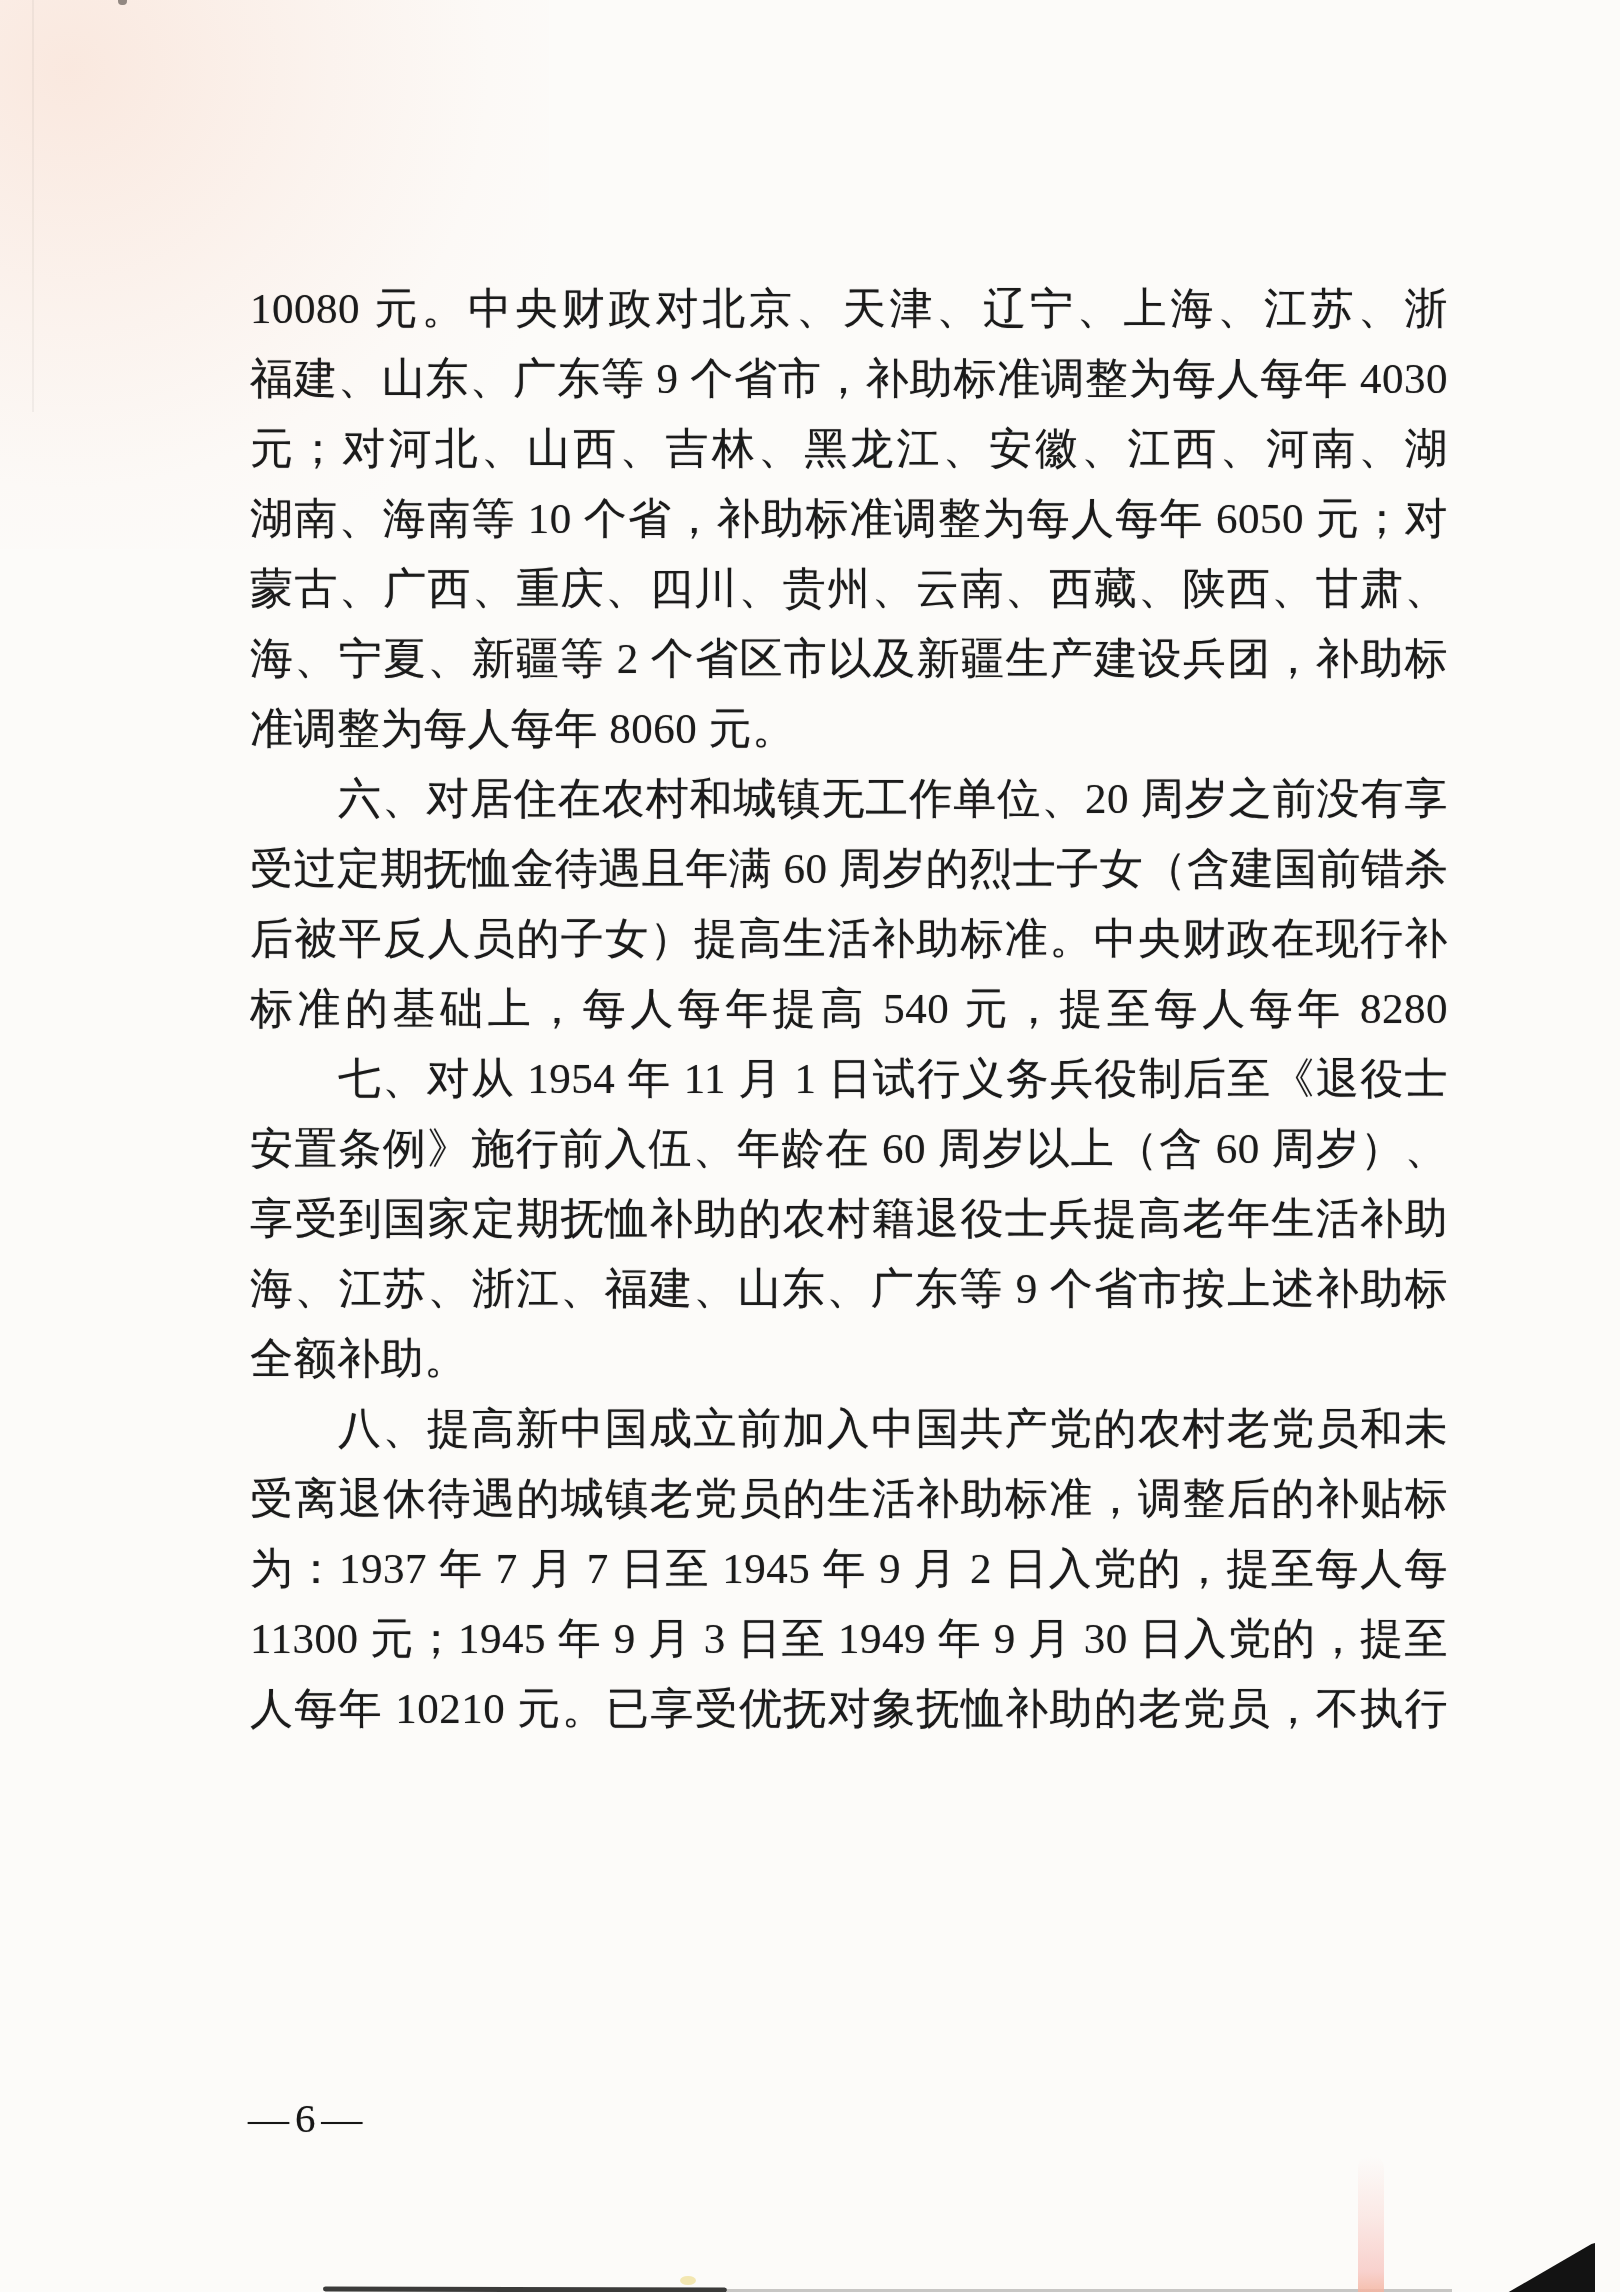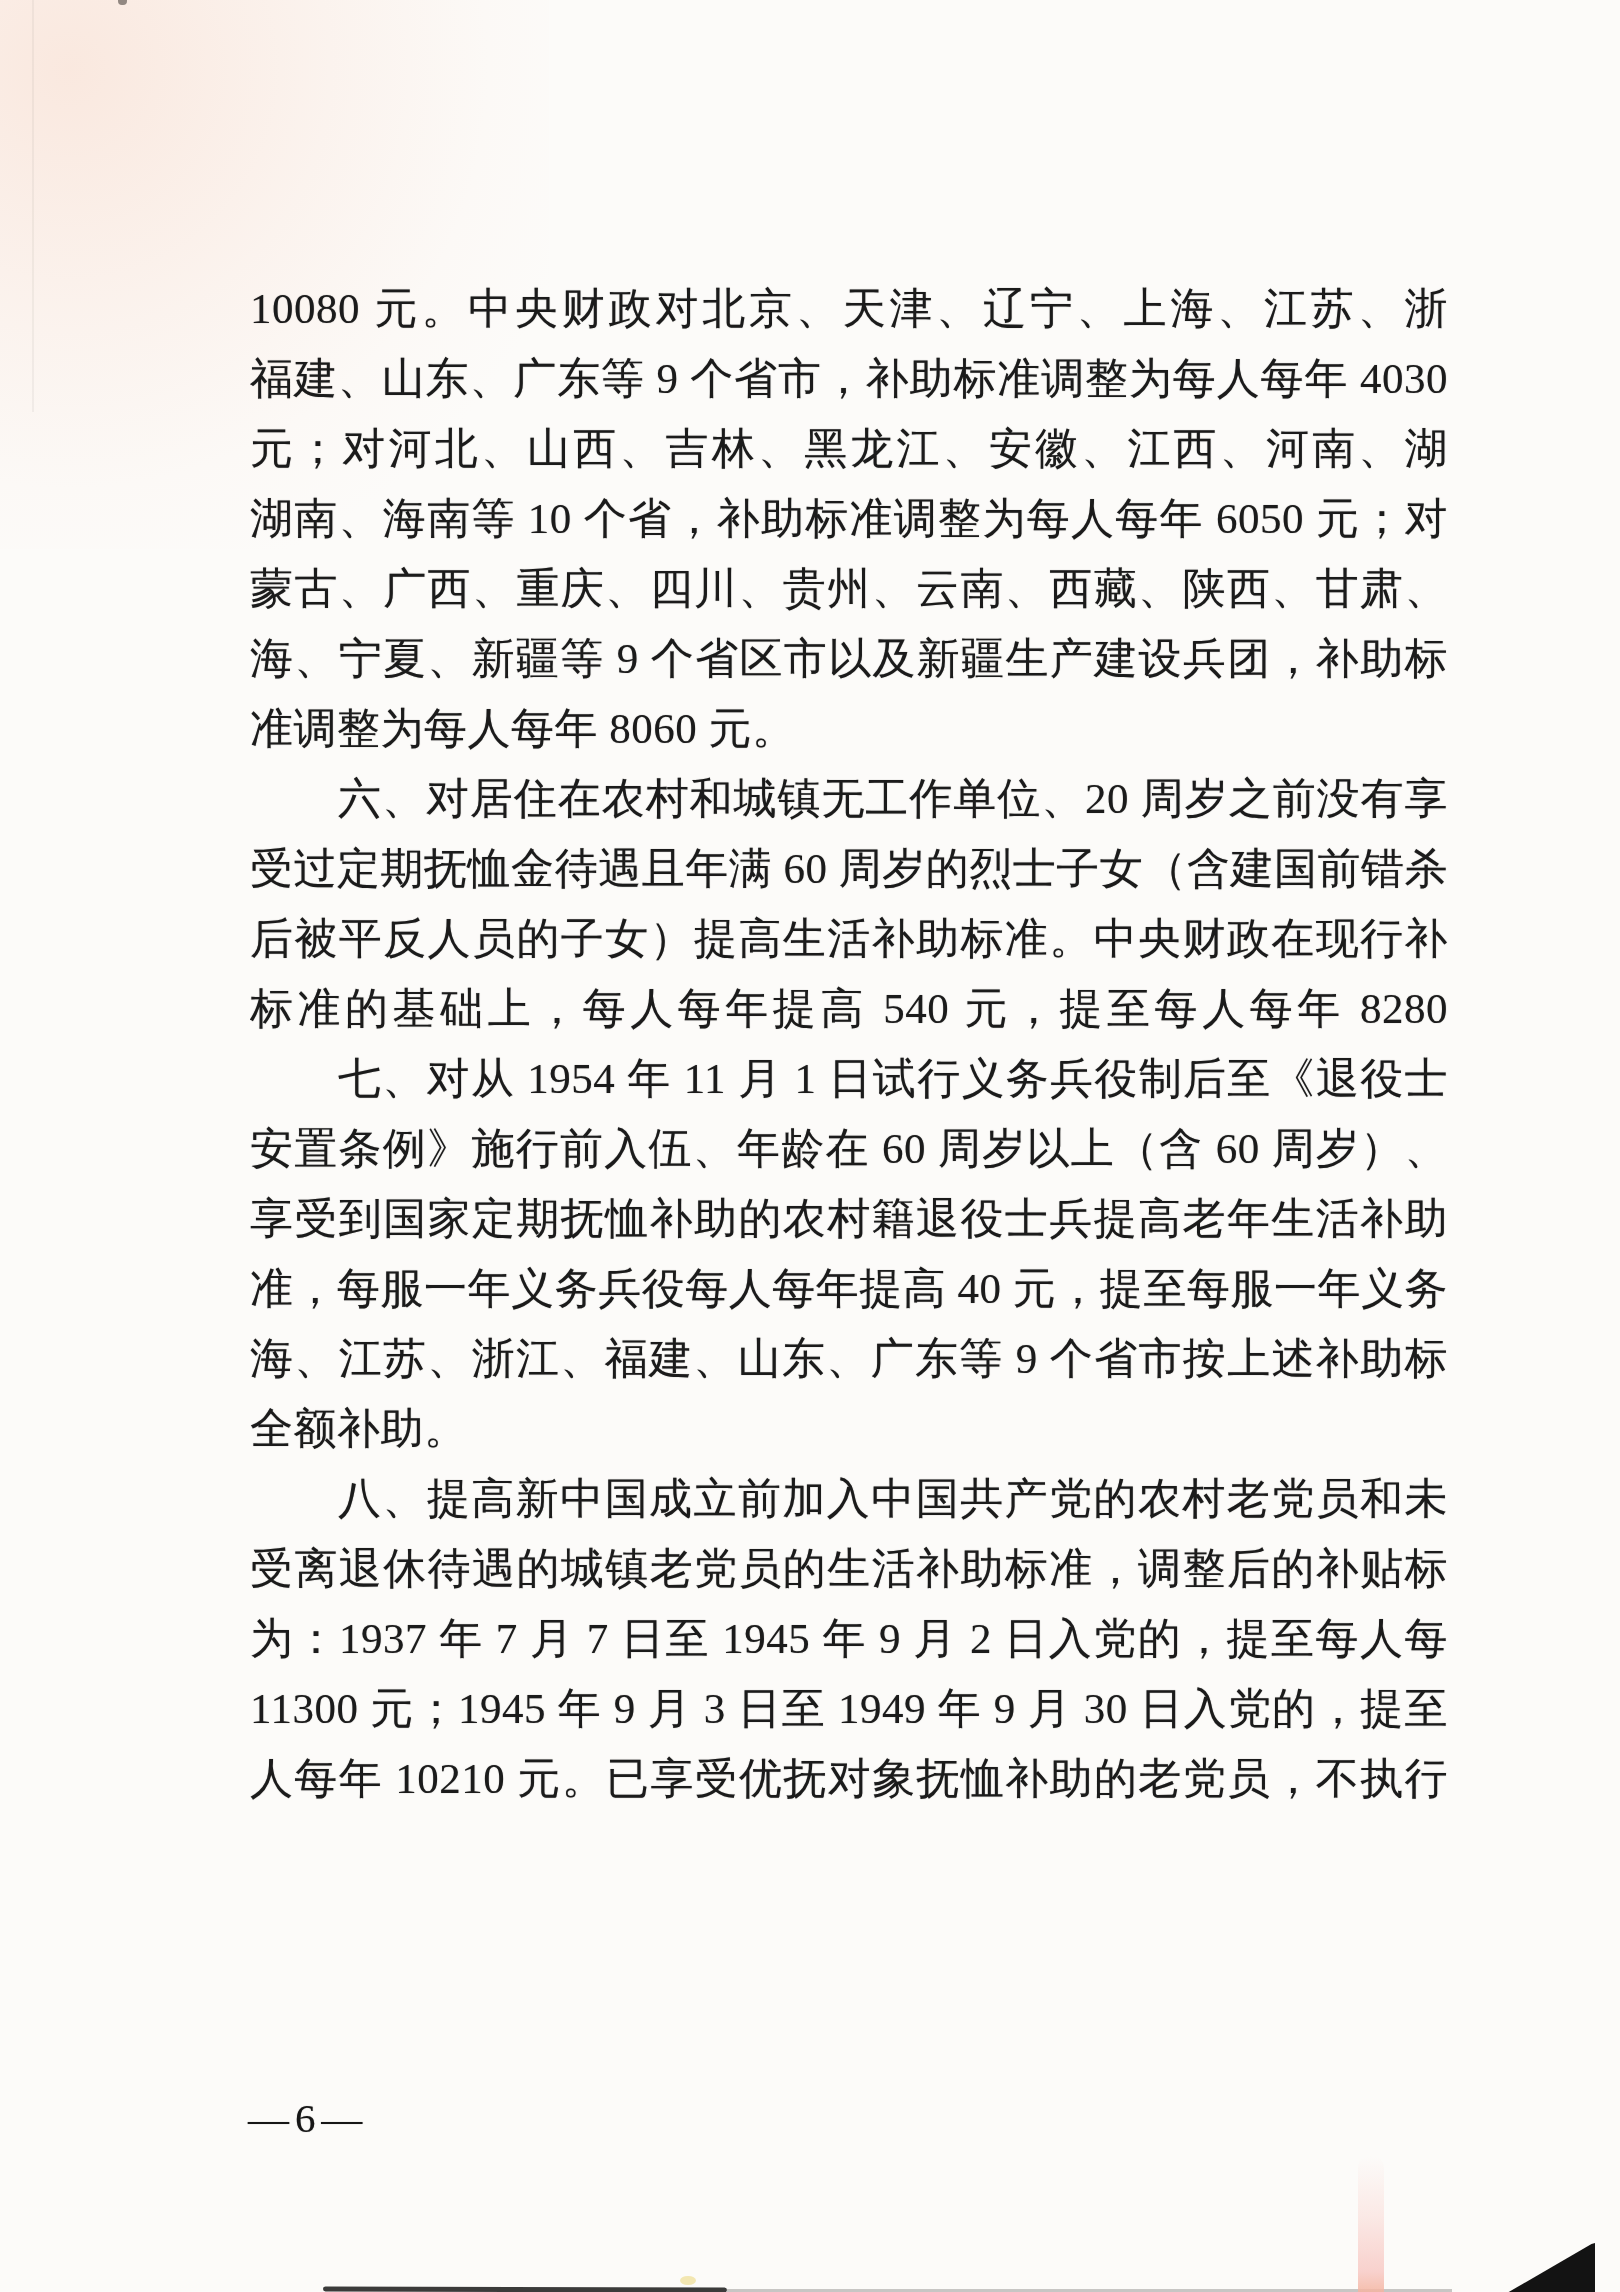--- a/index.html
+++ b/index.html
@@ -124,30 +124,29 @@
   <div class="tint-topleft"></div>
   <div class="edge-line-left"></div>
   <div class="speck-top"></div>
 
   <div class="text-block" id="text-block">
       <div class="line">10080 元。中央财政对北京、天津、辽宁、上海、江苏、浙江、</div>
       <div class="line">福建、山东、广东等 9 个省市，补助标准调整为每人每年 4030</div>
       <div class="line">元；对河北、山西、吉林、黑龙江、安徽、江西、河南、湖北、</div>
       <div class="line">湖南、海南等 10 个省，补助标准调整为每人每年 6050 元；对内</div>
       <div class="line">蒙古、广西、重庆、四川、贵州、云南、西藏、陕西、甘肃、青</div>
-      <div class="line">海、宁夏、新疆等 9 个省区市以及新疆生产建设兵团，补助标</div>
+      <div class="line">海、宁夏、新疆等 2 个省区市以及新疆生产建设兵团，补助标</div>
       <div class="line short">准调整为每人每年 8060 元。</div>
       <div class="line indent">六、对居住在农村和城镇无工作单位、20 周岁之前没有享</div>
       <div class="line">受过定期抚恤金待遇且年满 60 周岁的烈士子女（含建国前错杀</div>
       <div class="line">后被平反人员的子女）提高生活补助标准。中央财政在现行补助</div>
       <div class="line">标准的基础上，每人每年提高 540 元，提至每人每年 8280 元。</div>
       <div class="line indent">七、对从 1954 年 11 月 1 日试行义务兵役制后至《退役士兵</div>
       <div class="line">安置条例》施行前入伍、年龄在 60 周岁以上（含 60 周岁）、未</div>
       <div class="line">享受到国家定期抚恤补助的农村籍退役士兵提高老年生活补助标</div>
-      <div class="line">准，每服一年义务兵役每人每年提高 40 元，提至每服一年义务</div>
       <div class="line">海、江苏、浙江、福建、山东、广东等 9 个省市按上述补助标准</div>
       <div class="line short">全额补助。</div>
       <div class="line indent">八、提高新中国成立前加入中国共产党的农村老党员和未享</div>
       <div class="line">受离退休待遇的城镇老党员的生活补助标准，调整后的补贴标准</div>
       <div class="line">为：1937 年 7 月 7 日至 1945 年 9 月 2 日入党的，提至每人每年</div>
       <div class="line">11300 元；1945 年 9 月 3 日至 1949 年 9 月 30 日入党的，提至每</div>
       <div class="line">人每年 10210 元。已享受优抚对象抚恤补助的老党员，不执行上</div>
     </div>
 
   <div class="page-number">—6—</div>

